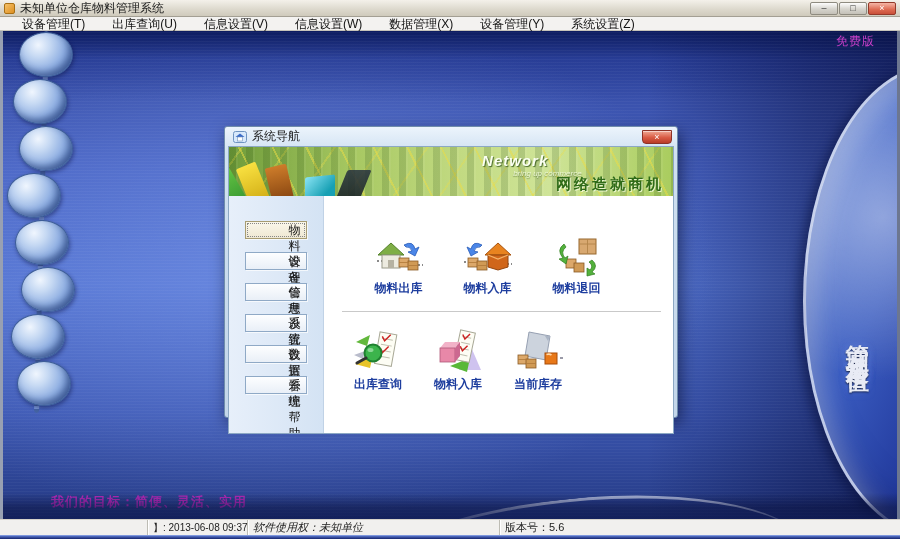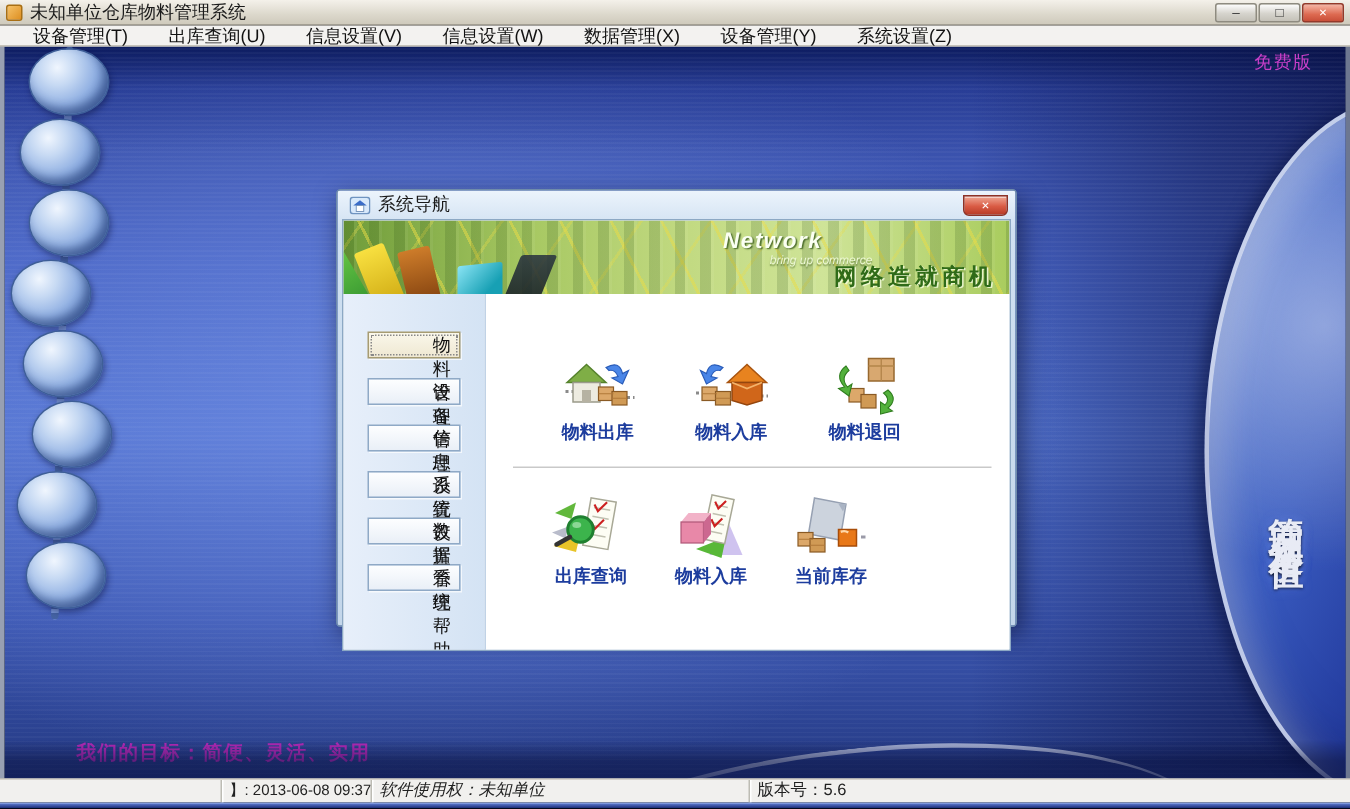--- a/index.html
+++ b/index.html
@@ -130,21 +130,21 @@
     box-shadow: 1px 1px 0 rgba(255,255,255,.7); cursor:default;padding-left:37px; }
   .nav-btn.active { background: linear-gradient(#faf7ea,#efe8d2); border-color:#a79c72;
     outline:1px dotted #888; outline-offset:-3px; }
 
   .main-area { position:relative; flex:1; background:#fff; }
   .shortcut-row { position:absolute; display:flex; }
   .row1 { top:38px; left:30px; }
   .row1 .shortcut { width:89px; }
   .row-divider { position:absolute; top:115px; left:18px; right:12px; height:1px; background:#c9c9c9; }
   .row2 { top:132px; left:14px; }
-  .row2 .shortcut { width:80px;align-items:flex-end; }
+  .row2 .shortcut { width:80px; }
   .shortcut { display:flex; flex-direction:column; align-items:center; cursor:default; }
   .shortcut .glyph { flex:none; }
   .shortcut-label { margin-top:2px; font-size:12px; font-weight:bold; color:#1d3d9e; white-space:nowrap; }
 
   
   .statusbar { position:absolute; left:0; top:519px; width:900px; height:16px; z-index:30;
     background:#f1f0ee; border-top:1px solid #d6d2ca; display:flex; align-items:center;
     font-size:11px; color:#222; }
   .status-seg { height:100%; line-height:15px; padding-left:5px;
     border-right:1px solid #bdbcb4; box-shadow: 1px 0 0 #fff; white-space:nowrap; overflow:hidden; }

